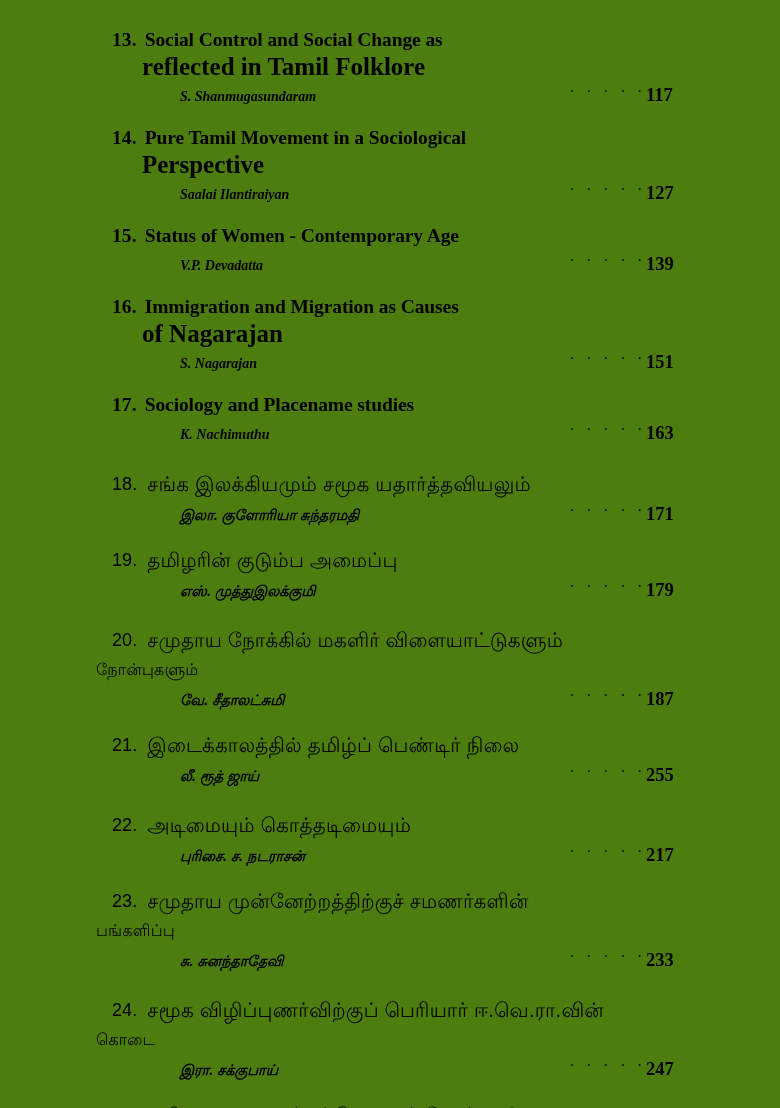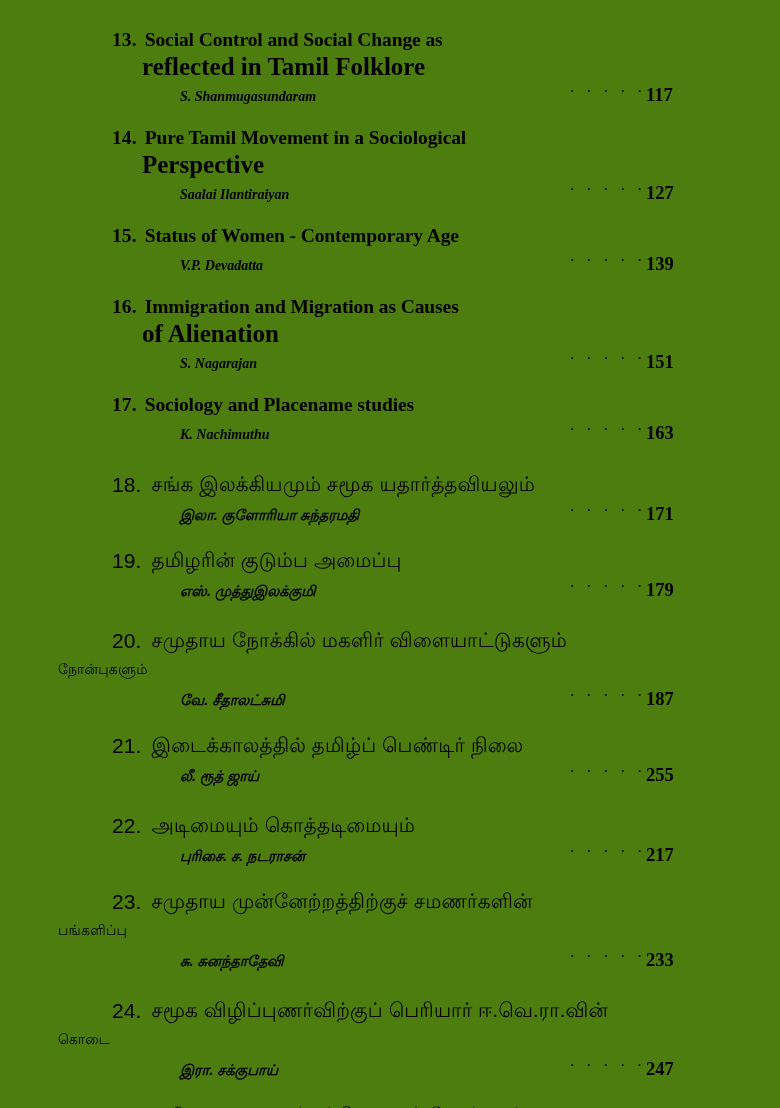--- a/index.html
+++ b/index.html
@@ -51,43 +51,43 @@
   .entry-title {
     flex: 1 1 auto;
     font-weight: bold;
     font-size: 19.5px;
     line-height: 27px;
     padding-left: 8px;
     letter-spacing: -0.1px;
   }
   
   .entry.tamil .entry-num {
-    font-size: 21px;
+    font-size: 18px;
     line-height: 29px;
     font-family: "Liberation Sans", "DejaVu Sans", sans-serif;
     font-weight: normal;
   }
   .entry.tamil .entry-title {
     font-size: 20px;
     line-height: 29px;
     font-family: "Liberation Sans", "DejaVu Sans", sans-serif;
     font-weight: normal;
     letter-spacing: 0.2px;
     padding-left: 10px;
   }
   .title-line2 {
     padding-left: 142px;
     padding-right: 80px;
     font-weight: bold;
     font-size: 25px;
     line-height: 27px;
   }
   .entry.tamil .title-line2 {
-    padding-left: 58px;
-    font-size: 14px;
+    padding-left: 96px;
+    font-size: 16px;
     line-height: 29px;
     font-family: "Liberation Sans", "DejaVu Sans", sans-serif;
     font-weight: normal;
     letter-spacing: 0.2px;
   }
   .author-row {
     display: flex;
     align-items: baseline;
     padding-left: 180px;
     padding-right: 88px;
@@ -179,21 +179,21 @@
           </span>
           <span class="entry-page">139</span>
         </div>
       </div>
       <div style="height: 14px;"></div>
       <div class="entry">
         <div class="title-row">
           <span class="entry-num">16.</span>
           <span class="entry-title">Immigration and Migration as Causes</span>
         </div>
-        <div class="title-line2">of Alienation</div>
+        <div class="title-line2">of Nagarajan</div>
         <div class="author-row">
           <span class="entry-author">S.  Nagarajan</span>
           <span class="leader">
             <span class="dots">. . . . .</span>
           </span>
           <span class="entry-page">151</span>
         </div>
       </div>
       <div style="height: 14px;"></div>
       <div class="entry">

